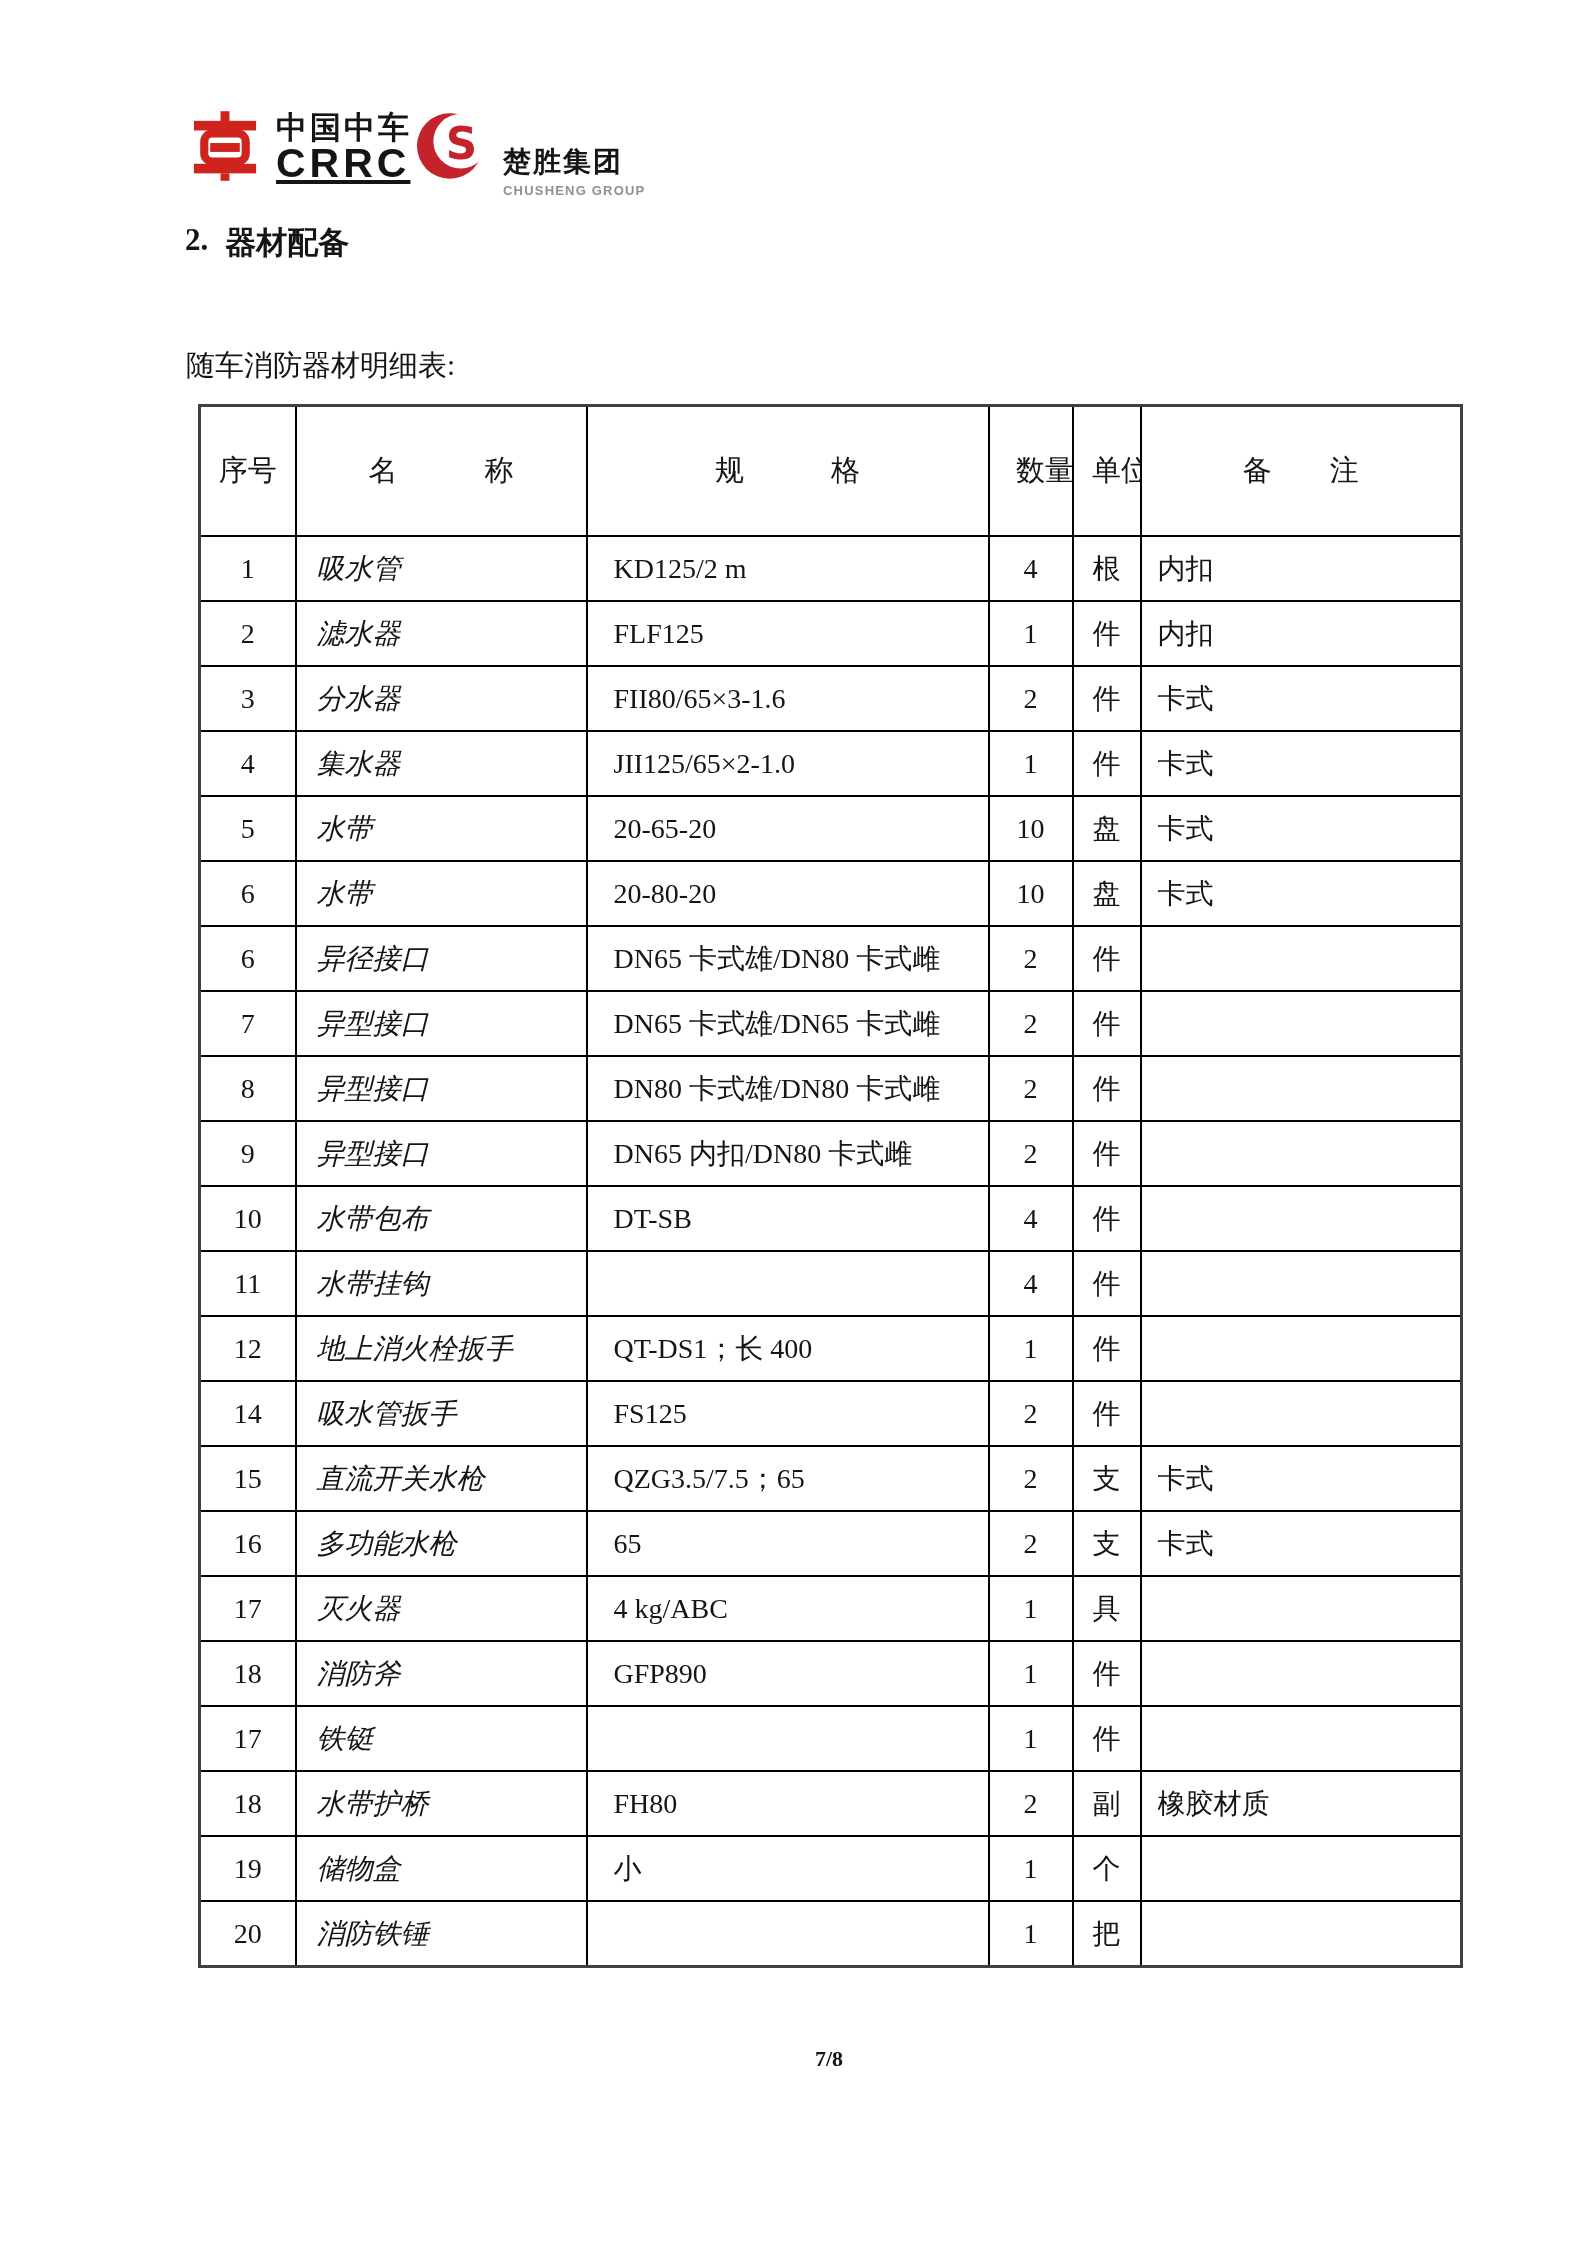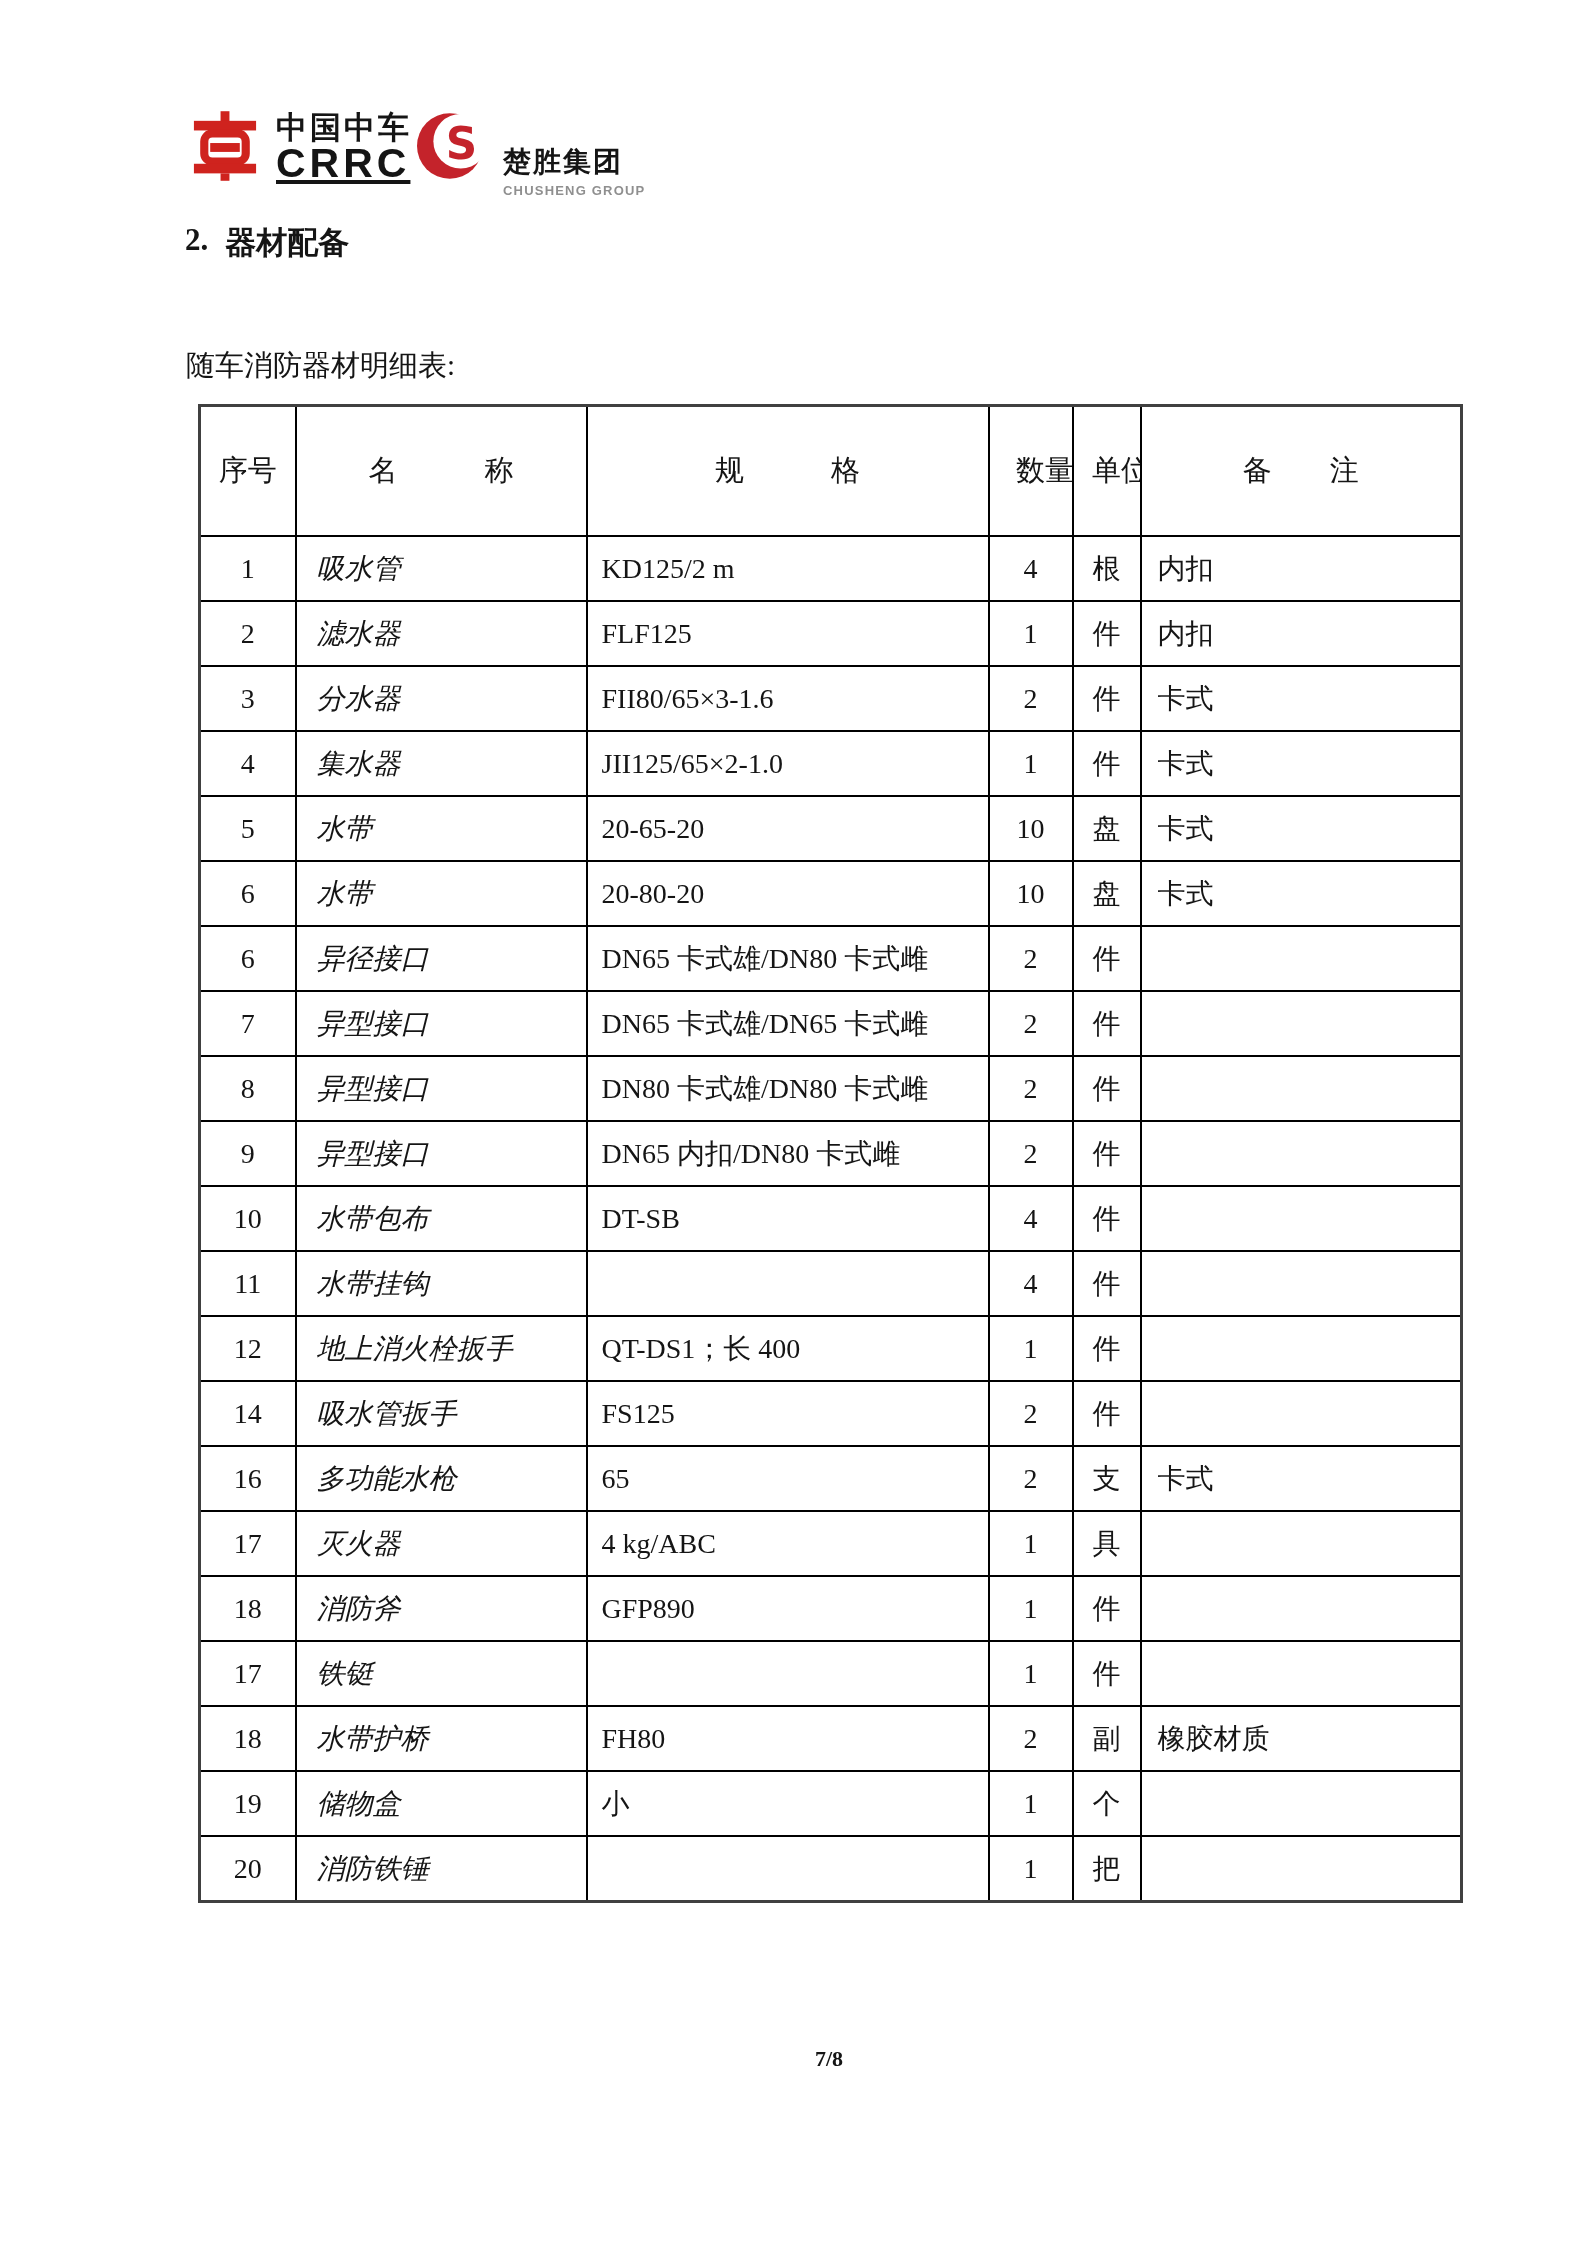--- a/index.html
+++ b/index.html
@@ -25,21 +25,21 @@
   
   table.equip{position:absolute;left:198px;top:404px;width:1262px;border-collapse:collapse;
               table-layout:fixed;border:3px solid #404040;}
   table.equip th,table.equip td{border:2px solid #000;overflow:hidden;white-space:nowrap;
               font-weight:normal;color:#151515;}
   table.equip th{height:126px;font-size:29px;text-align:center;vertical-align:middle;}
   table.equip td{height:61px;font-size:28px;vertical-align:middle;}
   td.c{text-align:center;}
   td.l{text-align:left;}
   td.name{padding-left:20px;font-style:italic;}
-  td.spec{padding-left:14px;}
+  td.spec{padding-left:26px;}
   td.note{padding-left:16px;}
   .vert{width:1em;margin:0 auto;line-height:1.85;word-break:break-all;text-align:center;}
 
   
   .page-number{position:absolute;left:198px;top:2046px;width:1262px;text-align:center;
                font-size:22px;font-weight:bold;color:#151515;}
 </style>
 </head>
 <body>
 
@@ -210,20 +210,28 @@
         </tr>
         <tr>
           <td class="c">14</td>
           <td class="l name">吸水管扳手</td>
           <td class="l spec">FS125</td>
           <td class="c">2</td>
           <td class="c">件</td>
           <td class="l note"></td>
         </tr>
         <tr>
+          <td class="c">15</td>
+          <td class="l name">直流开关水枪</td>
+          <td class="l spec">QZG3.5/7.5；65</td>
+          <td class="c">2</td>
+          <td class="c">支</td>
+          <td class="l note">卡式</td>
+        </tr>
+        <tr>
           <td class="c">16</td>
           <td class="l name">多功能水枪</td>
           <td class="l spec">65</td>
           <td class="c">2</td>
           <td class="c">支</td>
           <td class="l note">卡式</td>
         </tr>
         <tr>
           <td class="c">17</td>
           <td class="l name">灭火器</td>

